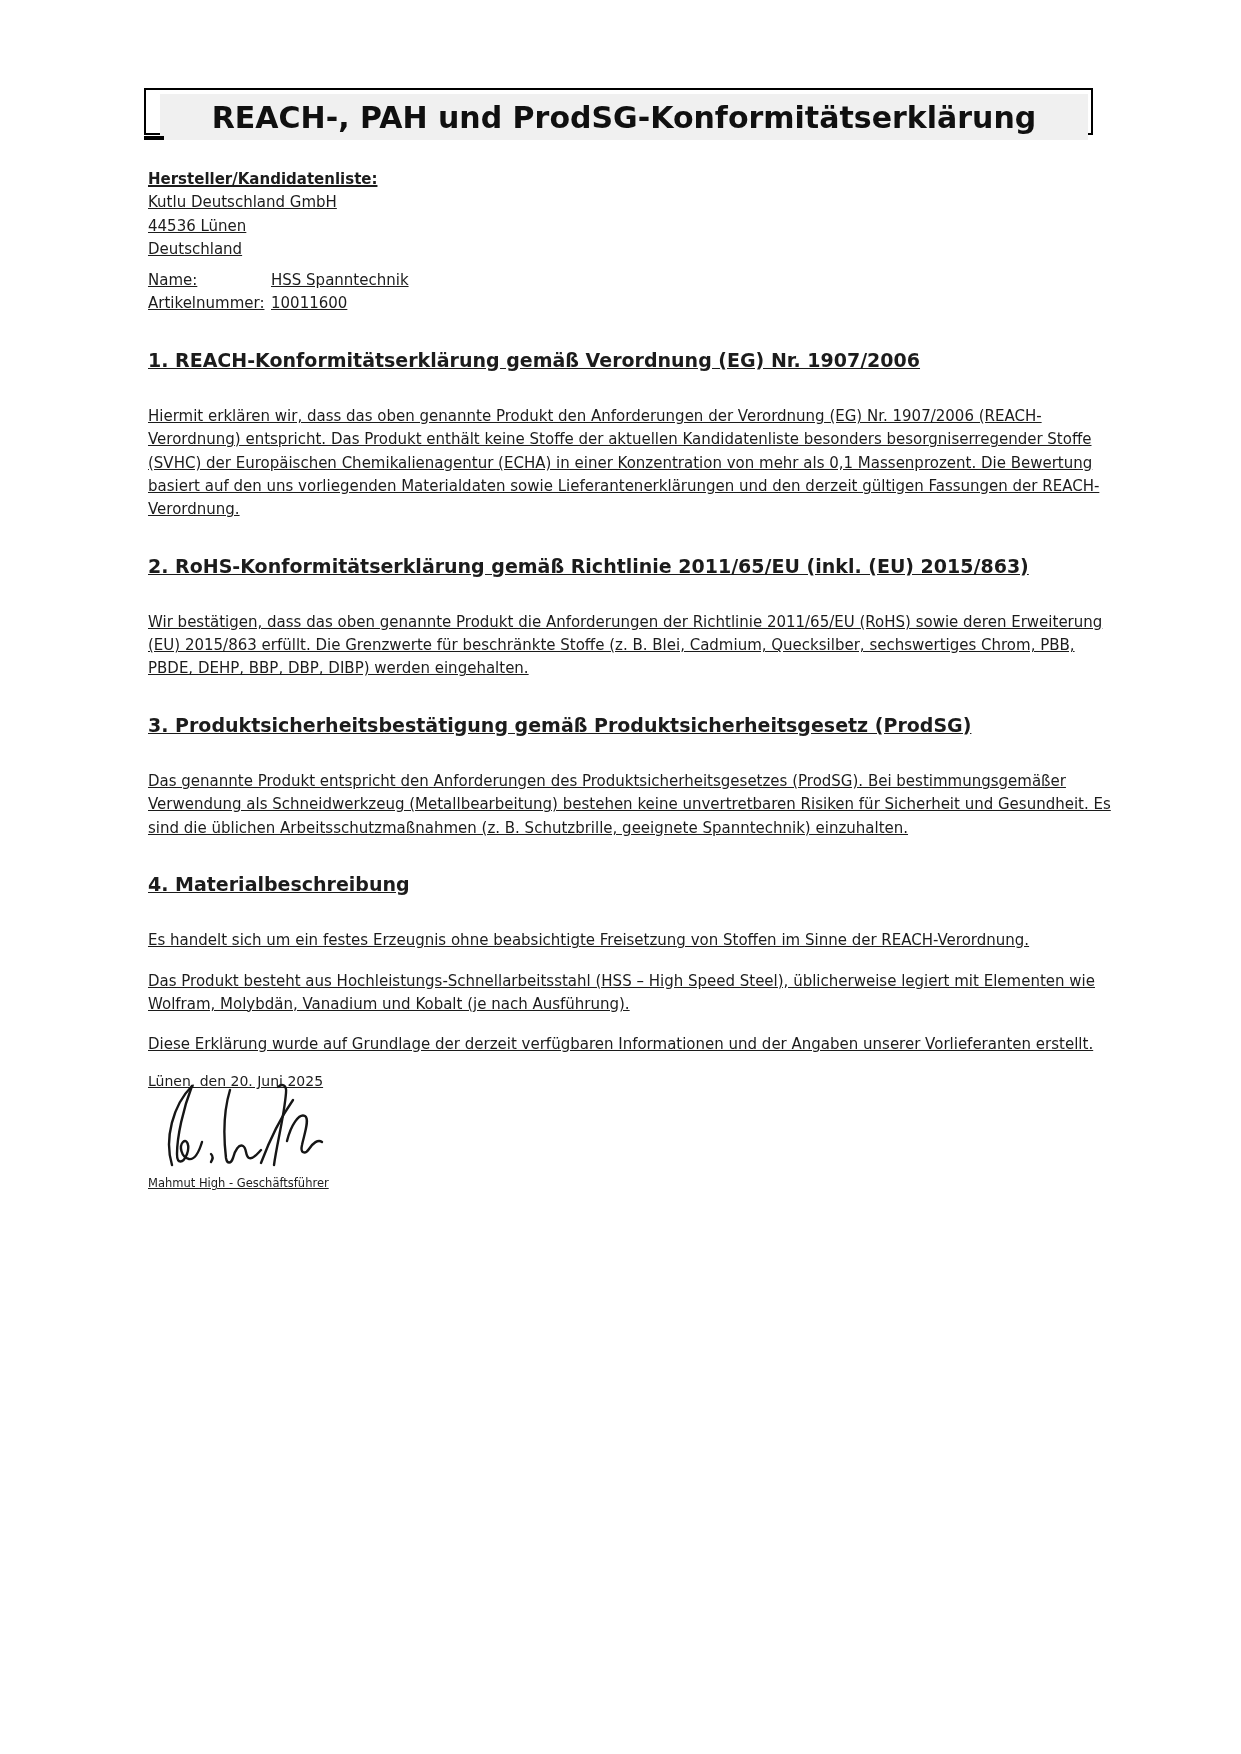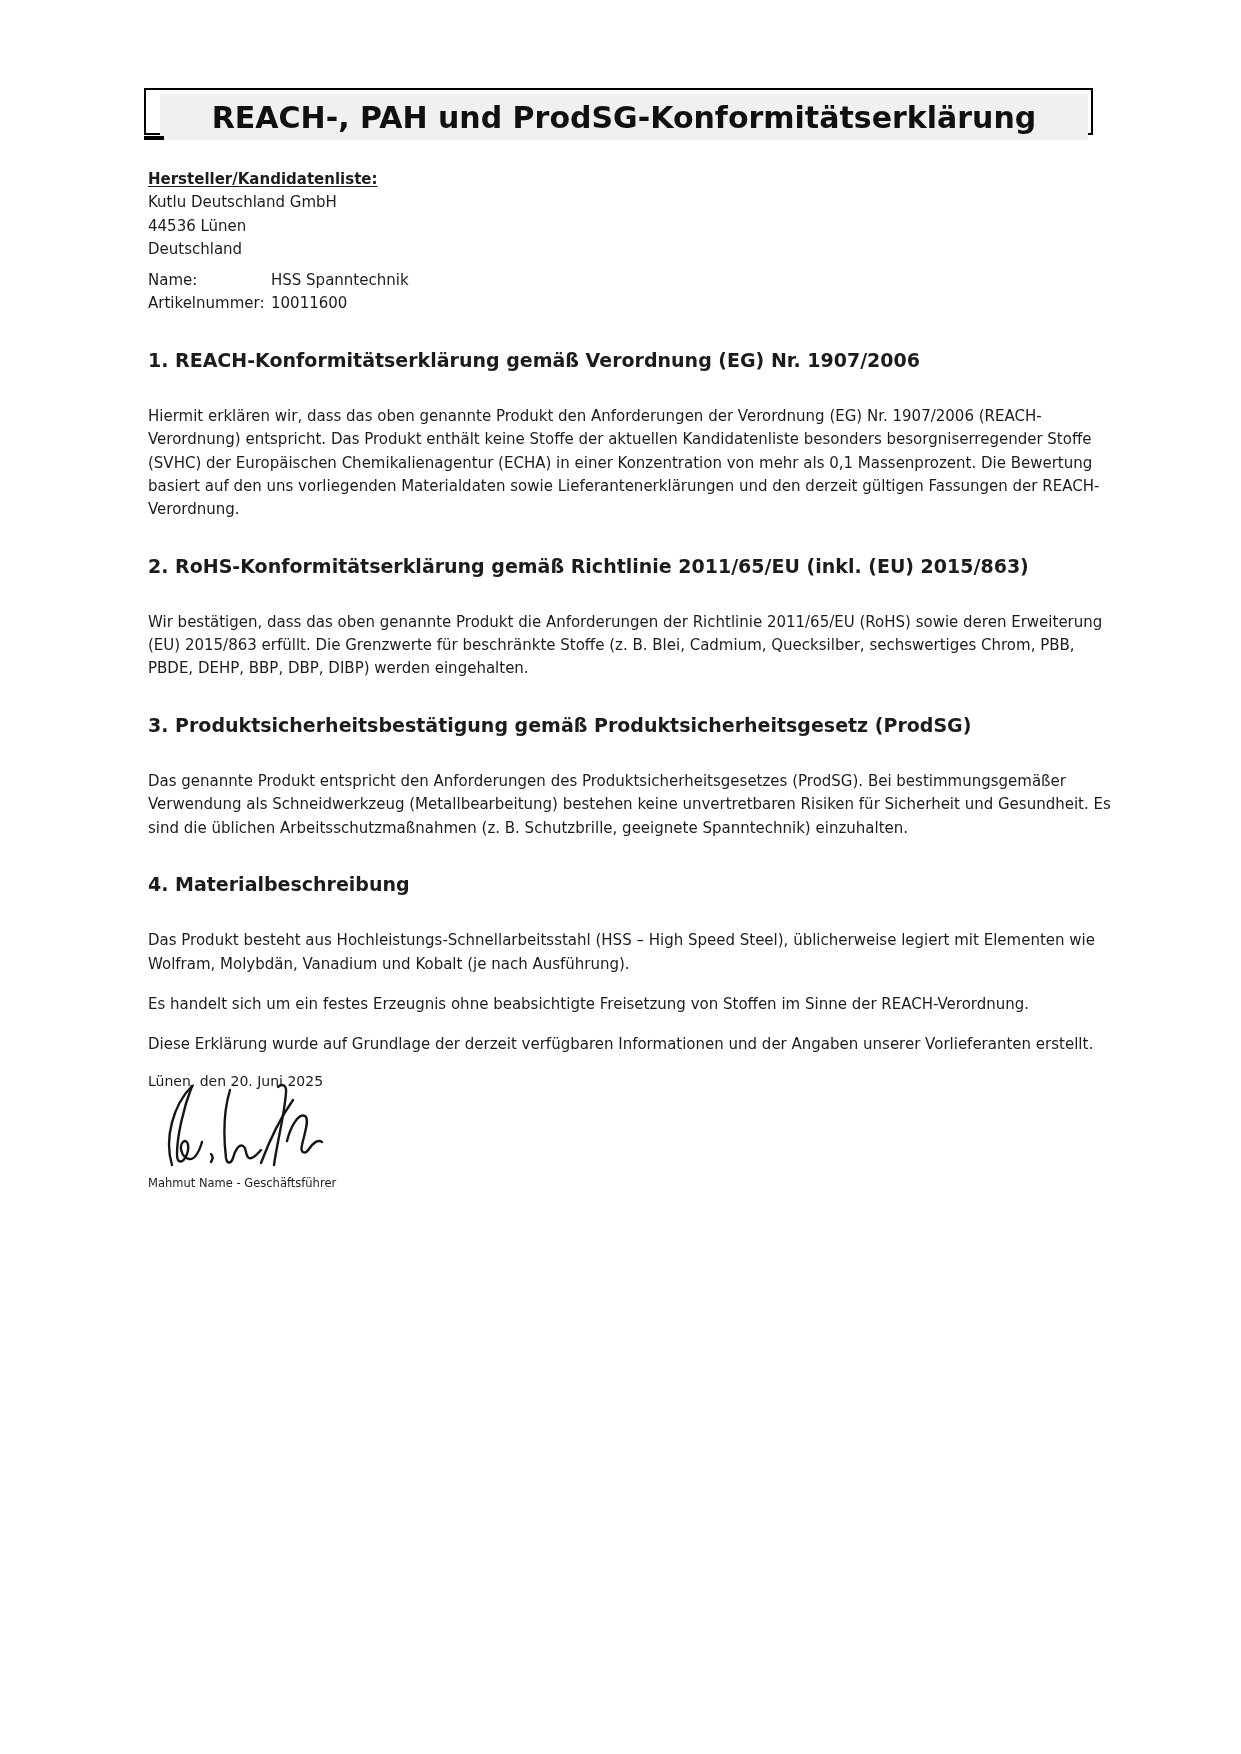--- a/index.html
+++ b/index.html
@@ -6,20 +6,21 @@
   .page {
     position: relative;
     width: 1241px;
     height: 1754px;
     background: #ffffff;
     box-sizing: border-box;
     padding-top: 88px;
     overflow: hidden;
     font-family: "DejaVu Sans", "Liberation Sans", sans-serif;
     color: #1c1c1c;
+    text-decoration: underline;
   }
 
   
   .title-box {
     margin-left: 144px;
     width: 949px;
     height: 47px;
     border: 2px solid #000;
     box-sizing: border-box;
     position: relative;
@@ -125,36 +126,36 @@
       <p>Wir bestätigen, dass das oben genannte Produkt die Anforderungen der Richtlinie 2011/65/EU (RoHS) sowie deren Erweiterung (EU) 2015/863 erfüllt. Die Grenzwerte für beschränkte Stoffe (z. B. Blei, Cadmium, Quecksilber, sechswertiges Chrom, PBB, PBDE, DEHP, BBP, DBP, DIBP) werden eingehalten.</p>
     </section>
 
     <section>
       <h2>3. Produktsicherheitsbestätigung gemäß Produktsicherheitsgesetz (ProdSG)</h2>
       <p>Das genannte Produkt entspricht den Anforderungen des Produktsicherheitsgesetzes (ProdSG). Bei bestimmungsgemäßer Verwendung als Schneidwerkzeug (Metallbearbeitung) bestehen keine unvertretbaren Risiken für Sicherheit und Gesundheit. Es sind die üblichen Arbeitsschutzmaßnahmen (z. B. Schutzbrille, geeignete Spanntechnik) einzuhalten.</p>
     </section>
 
     <section>
       <h2>4. Materialbeschreibung</h2>
+      <p>Es handelt sich um ein festes Erzeugnis ohne beabsichtigte Freisetzung von Stoffen im Sinne der REACH-Verordnung.</p>
       <p>Das Produkt besteht aus Hochleistungs-Schnellarbeitsstahl (HSS – High Speed Steel), üblicherweise legiert mit Elementen wie Wolfram, Molybdän, Vanadium und Kobalt (je nach Ausführung).</p>
-      <p>Es handelt sich um ein festes Erzeugnis ohne beabsichtigte Freisetzung von Stoffen im Sinne der REACH-Verordnung.</p>
     </section>
 
     <p class="closing">Diese Erklärung wurde auf Grundlage der derzeit verfügbaren Informationen und der Angaben unserer Vorlieferanten erstellt.</p>
 
     <div class="sig-block">
       <div class="sig-date">Lünen, den 20. Juni 2025</div>
       <svg class="sig-svg" width="165" height="90" viewBox="0 0 165 90" aria-hidden="true">
         <g fill="none" stroke="#161616" stroke-width="2.4" stroke-linecap="round" stroke-linejoin="round">
           <path d="M6,84 C-2,58 7,24 26,5"></path>
           <path d="M26,5 C17,28 11,56 11,73 C11,83 17,83 21,73 C24,65 21,57 17,61 C13,65 15,76 23,78 C29,79 33,71 36,61"></path>
           <path d="M45,73 C47,75 47,78 45,81"></path>
           <path d="M64,9 C57,32 58,60 60,77 C61,83 65,83 67,77 C69,69 73,63 77,65 C81,67 79,75 83,77 C87,79 92,72 95,69"></path>
           <path d="M112,6 C116,2 121,4 120,12 C118,36 111,62 108,84"></path>
           <path d="M95,82 C104,58 115,36 127,19"></path>
           <path d="M121,60 C125,44 133,32 139,35 C144,38 138,54 136,64 C134,72 139,74 143,68 C147,62 152,58 156,61"></path>
         </g>
       </svg>
-      <div class="sig-name">Mahmut Name - Geschäftsführer</div>
+      <div class="sig-name">Mahmut High - Geschäftsführer</div>
     </div>
 
   </div>
 </div>
 
 </body></html>

